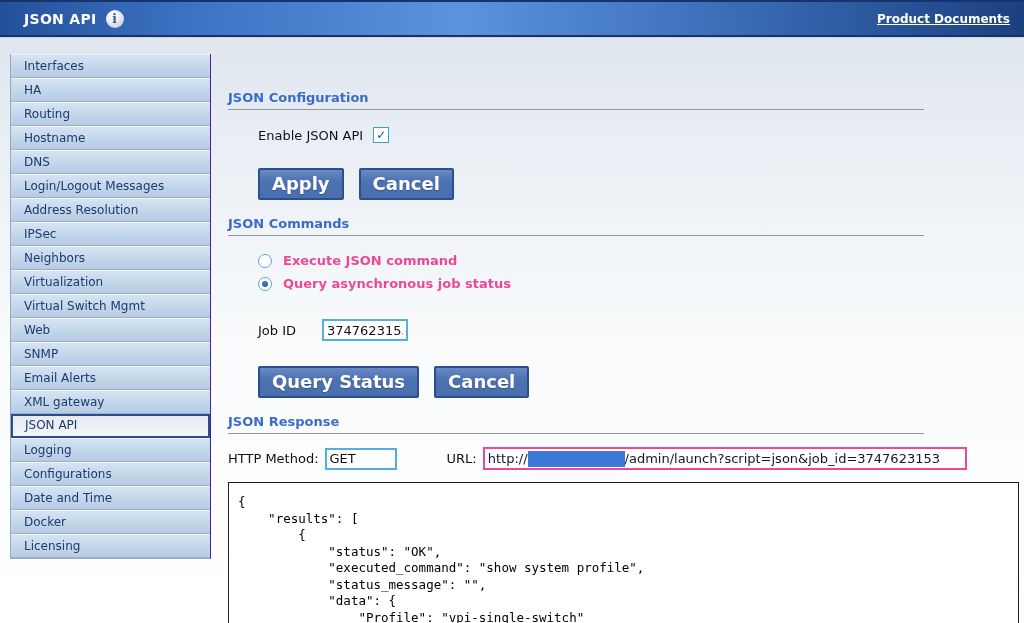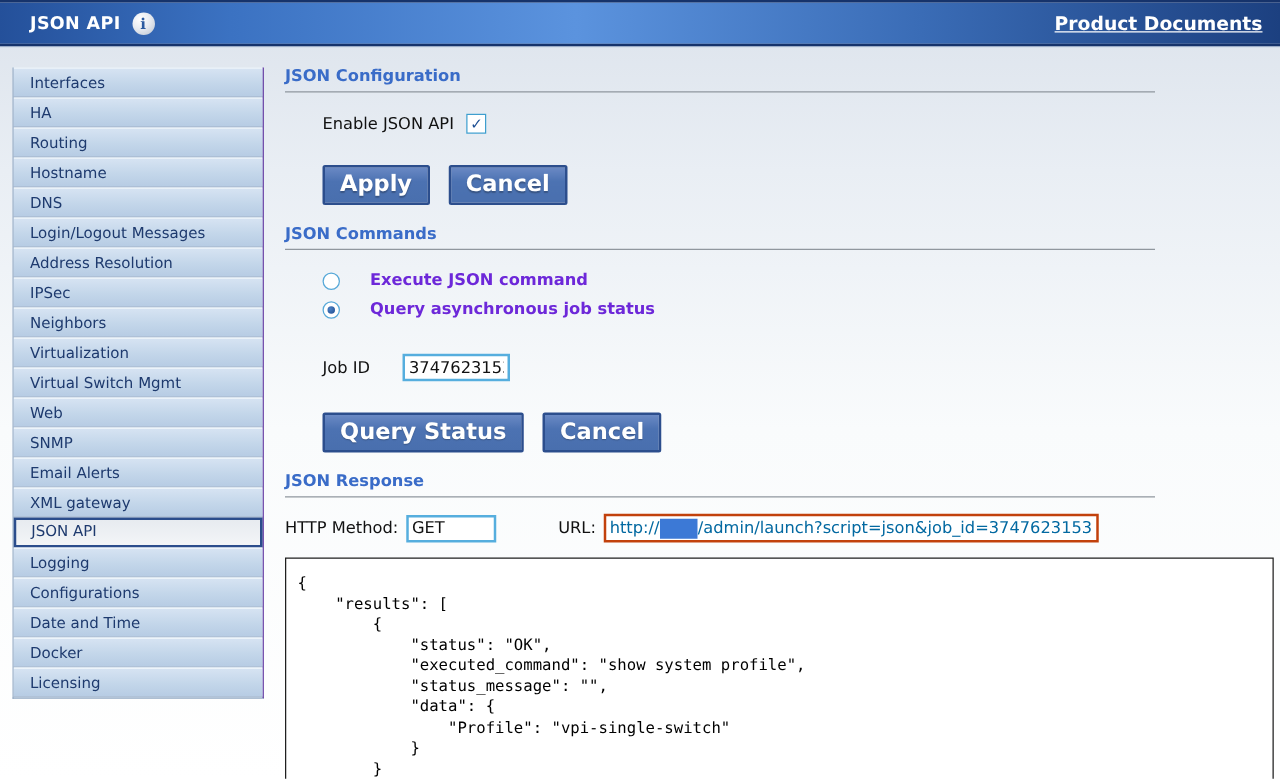--- a/index.html
+++ b/index.html
@@ -20,21 +20,21 @@
     padding:0 14px 0 24px;
   }
   .topbar-left { display:flex; align-items:center; gap:9px; }
   .topbar-title { color:#ffffff; font-weight:bold; font-size:14px; letter-spacing:.3px; }
   .info-icon {
     width:18px; height:18px; border-radius:50%;
     background:radial-gradient(circle at 35% 30%,#ffffff 0%,#e7ebf1 45%,#b9c2cf 100%);
     color:#2b5aa0; font-family:"DejaVu Serif",serif; font-weight:bold; font-size:12px;
     display:flex; align-items:center; justify-content:center; cursor:pointer;
   }
-  .product-docs { color:#ffffff; font-weight:bold; font-size:15px; text-decoration:underline; cursor:pointer; }
+  .product-docs { color:#ffffff; font-weight:bold; font-size:12px; text-decoration:underline; cursor:pointer; }
 
   
   .layout { display:flex; align-items:flex-start; padding:17px 0 0 10px; }
 
   
   .sidebar { width:201px; border-left:1px solid #93a9c4; border-right:1px solid #4c1d95; border-bottom:1px solid #93a9c4; }
   .side-item {
     height:24px; line-height:22px; padding-left:13px;
     font-size:12px; color:#1e3a6e; cursor:pointer;
     background:linear-gradient(180deg,#d6e3f2 0%,#c3d6ea 55%,#b7cce4 100%);
@@ -42,21 +42,21 @@
   }
   .side-item.selected {
     background:linear-gradient(180deg,#e7ebf0 0%,#f3f5f7 100%);
     border:2px solid #2b4d8c; line-height:19px; padding-left:12px;
   }
 
   
   .main { margin-left:17px; width:794px; font-size:13px; color:#111; }
   .section-head {
     color:#3a6cc8; font-weight:bold; font-size:13px;
-    border-bottom:1px solid #90979e; width:696px; padding-bottom:4px;
+    border-bottom:1px solid #90979e; width:696px; padding-bottom:4px;margin-top:36px;
   }
   .indent { margin-left:30px; }
 
   .enable-row { display:flex; align-items:center; gap:10px; margin-top:17px; }
   .checkbox {
     width:16px; height:16px; background:#fff; border:1px solid #3f9ece;
     color:#1d4f93; font-size:12px; line-height:14px; text-align:center; font-weight:bold; cursor:pointer;
   }
 
   .btn-row { display:flex; gap:15px; margin-top:25px; }
@@ -71,38 +71,38 @@
   .radio-group { margin-top:17px; }
   .radio-row { display:flex; align-items:center; margin-bottom:8px; }
   .radio {
     width:14px; height:14px; border-radius:50%; background:#fff;
     border:1px solid #56a8d8; position:relative; cursor:pointer; flex:0 0 auto;
   }
   .radio.checked::after {
     content:""; position:absolute; left:3px; top:3px; width:6px; height:6px;
     border-radius:50%; background:radial-gradient(circle at 35% 35%,#4b80c4,#1d4b8f);
   }
-  .radio-label { margin-left:24px; font-weight:bold; color:#6d28d9; }
+  .radio-label { margin-left:11px; font-weight:bold; color:#ec4899; }
 
   .job-row { margin-top:28px; display:flex; align-items:center; }
   .job-label { width:64px; }
   input.text {
     border:2px solid #56aede; background:#fff; color:#111;
     font-family:"DejaVu Sans","Liberation Sans",sans-serif; font-size:13px;
     height:22px; padding:0 3px; outline:none;
   }
   .job-input { width:86px; }
 
   .http-row { display:flex; align-items:center; margin-top:13px; }
   .http-label { margin-right:6px; }
   .http-input { width:72px; }
   .url-label { margin-left:50px; margin-right:6px; }
   .url-input {
-    display:inline-flex; align-items:center; border:2px solid #c2410c; background:#fff;
-    width:396px; height:23px; padding:0 3px; font-size:13px; color:#0369a1; white-space:nowrap; overflow:hidden;
+    display:inline-flex; align-items:center; border:2px solid #ec4899; background:#fff;
+    width:484px; height:23px; padding:0 3px; font-size:13px; color:#0f172a; white-space:nowrap; overflow:hidden;
     cursor:text;
   }
   .redaction { display:inline-block; width:97px; height:16px; background:#3c79d6; }
 
   .response-box {
     margin-top:12px; width:791px; height:214px;
     border:1px solid #1f1f1f; background:#fff; padding:11px 9px;
   }
   .response-box pre {
     margin:0; font-family:"DejaVu Sans Mono","Liberation Mono",monospace;

